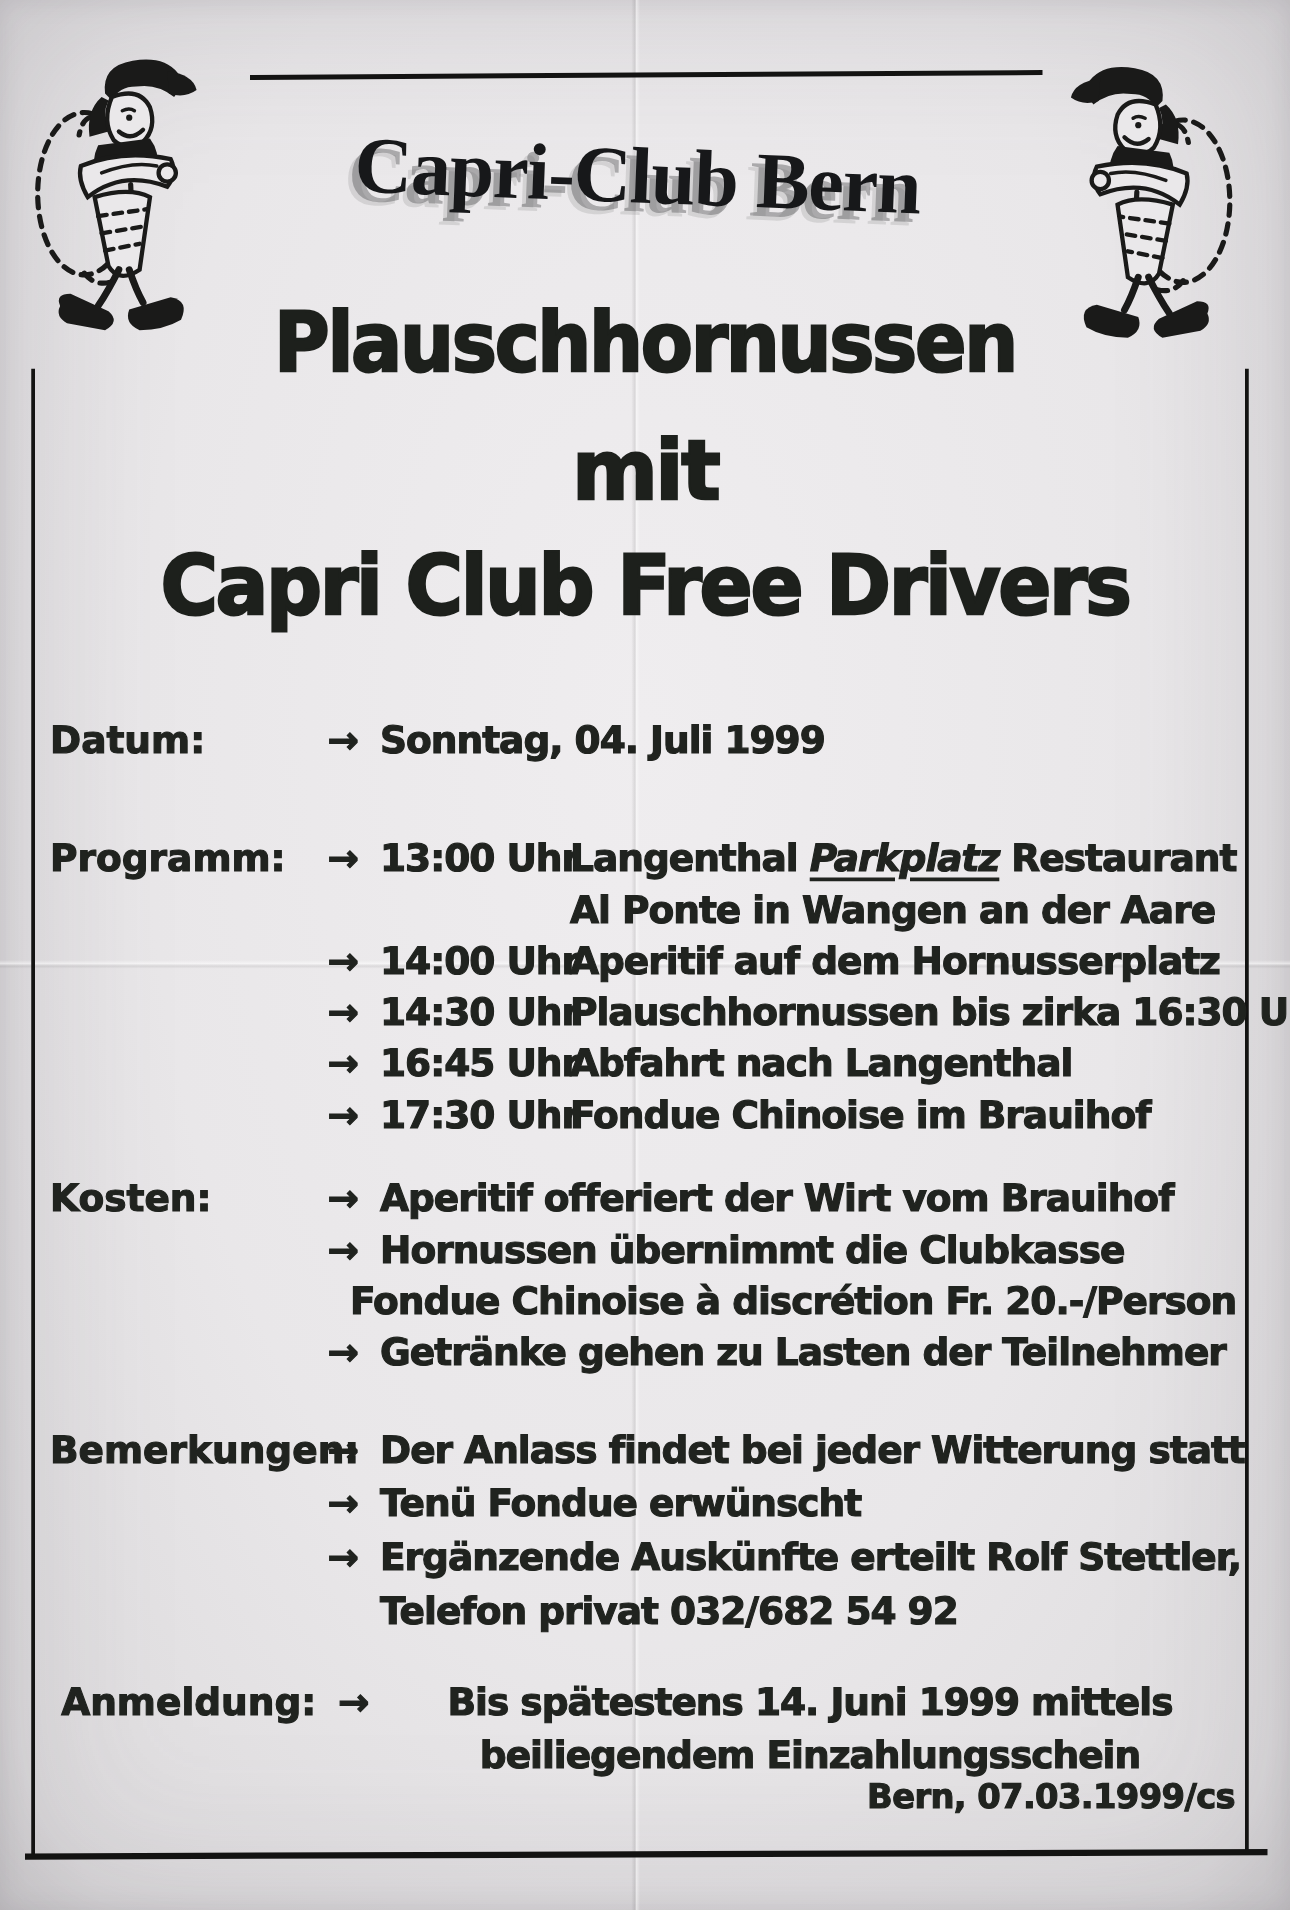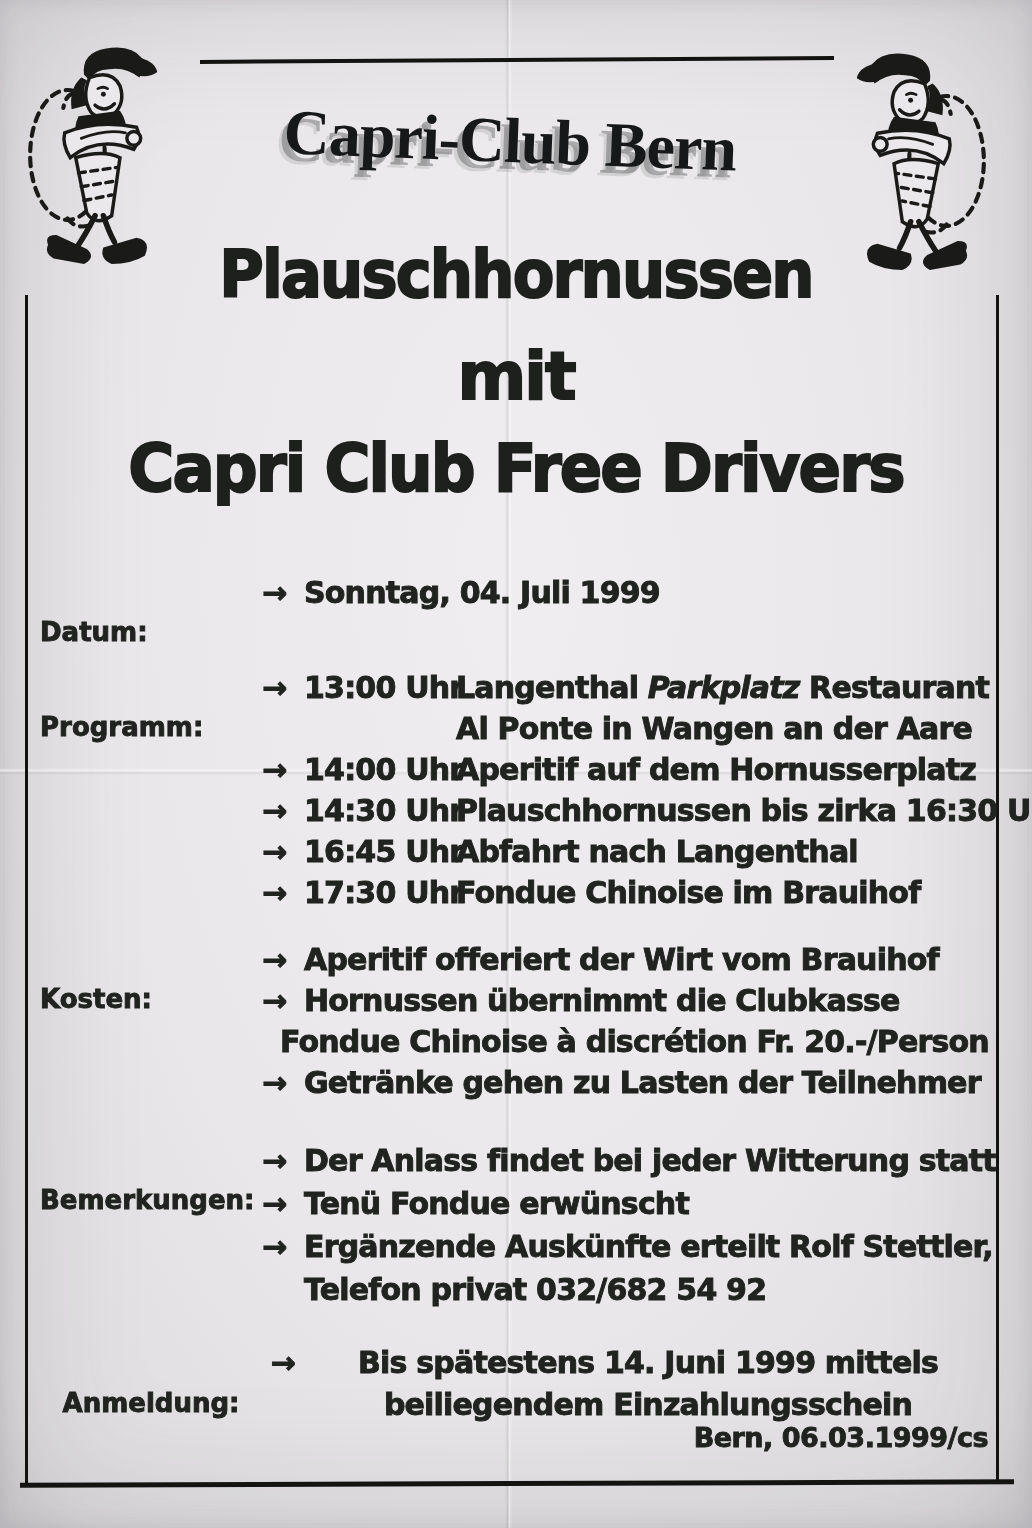--- a/index.html
+++ b/index.html
@@ -44,32 +44,32 @@
   .display{
     position:absolute;left:0;width:1032px;text-align:center;
     font-size:66px;line-height:1;letter-spacing:-2px;color:#1d201c;
     font-weight:bold;-webkit-text-stroke:2px #1d201c;white-space:nowrap;
   }
   .display-1{top:242px;transform:scaleX(.92);}
   .display-2{top:344px;text-align:center;}
   .display-3{top:436px;transform:scaleX(.95);}
 
   .section{position:absolute;left:40px;width:952px;display:grid;grid-template-columns:222px 1fr;}
-  .sec-label{font-size:26px;line-height:41px;white-space:nowrap;margin-top:40px;}
+  .sec-label{font-size:30px;line-height:41px;white-space:nowrap;}
   .sec-body{grid-column:2;}
   .row{display:flex;font-size:30px;line-height:41px;white-space:nowrap;letter-spacing:-.8px;}
   .row .arrow{width:42px;flex:0 0 42px;letter-spacing:0;}
   .row .time{width:152px;flex:0 0 152px;}
   .row .desc{flex:1;}
   .cont{padding-left:194px;}           
   .indent-arrowtext{padding-left:42px;} 
   .indent-small{padding-left:18px;}     
   .lh43 .row,.lh43 .sec-label{line-height:43px;}
   .lh42 .row,.lh42 .sec-label{line-height:42px;}
-  .emph{font-style:italic;text-decoration-thickness:3px;text-underline-offset:5px;}
+  .emph{font-style:italic;text-decoration:underline;text-decoration-thickness:3px;text-underline-offset:5px;}
 
   .sec-datum{top:572px;}
   .sec-programm{top:667px;}
   .sec-kosten{top:939px;}
   .sec-bemerkungen{top:1139px;}
   .sec-anmeldung{top:1342px;text-align:center;}
 
   .dateline{
     position:absolute;right:44px;top:1422px;
     font-size:27px;letter-spacing:-.5px;white-space:nowrap;
@@ -219,15 +219,15 @@
       <div class="row ink">
         <span class="arrow">→</span>
         <span class="desc">Bis spätestens 14. Juni 1999 mittels</span>
       </div>
       <div class="row ink indent-arrowtext">
         <span class="desc">beiliegendem Einzahlungsschein</span>
       </div>
     </div>
   </div>
 
-  <div class="dateline ink">Bern, 06.03.1999/cs</div>
+  <div class="dateline ink">Bern, 07.03.1999/cs</div>
 
 </div>
 
 </body></html>

